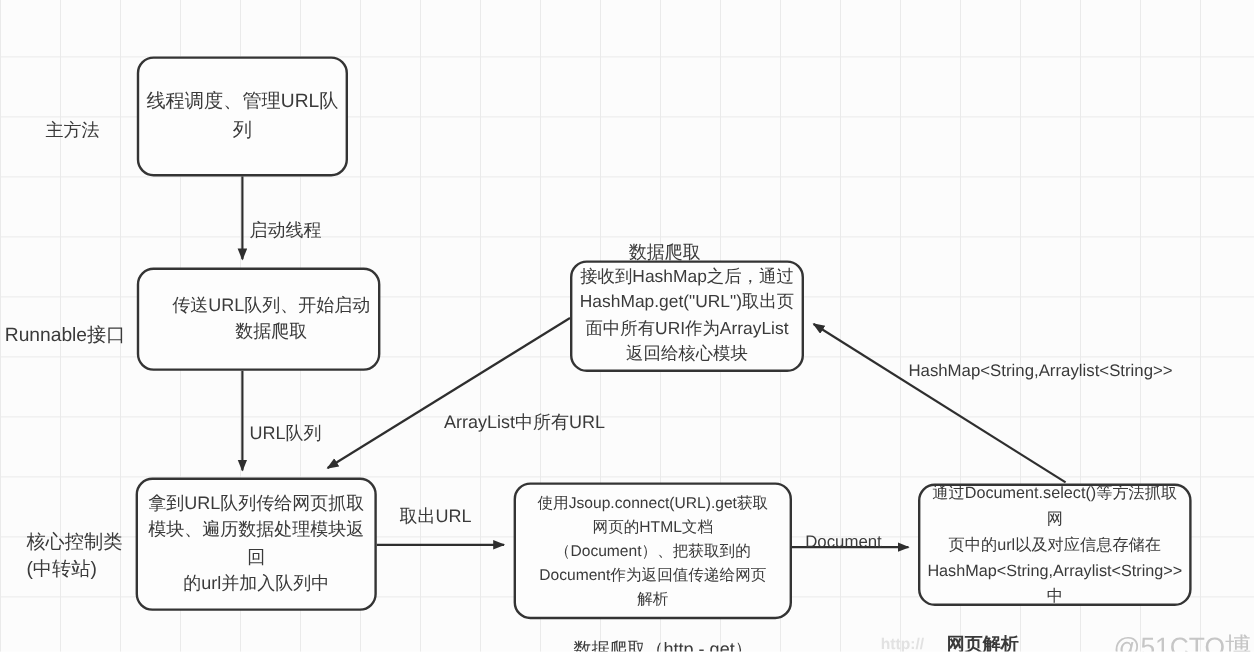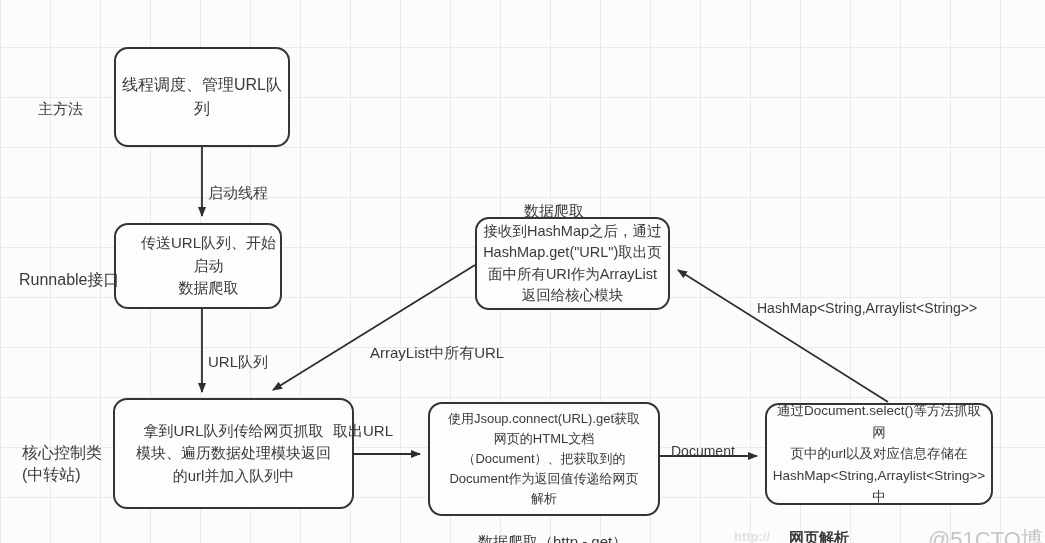--- a/index.html
+++ b/index.html
@@ -44,28 +44,28 @@
   }
   .lbl {
     position: absolute;
     white-space: pre-line;
     font-weight: 500;
     line-height: 1.35;
     margin-top: 12px;
   }
   
   #node-scheduler { left: 114px; top: 47px;  width: 176px; height: 100px; font-size: 16px; }
-  #node-runnable  { left: 114px; top: 223px; width: 168px; height: 86px;  font-size: 15px; padding-left: 25px; }
-  #node-core      { left: 113px; top: 398px; width: 241px; height: 111px; font-size: 15px; }
+  #node-runnable  { left: 114px; top: 223px; width: 203px; height: 86px;  font-size: 15px; padding-left: 25px; }
+  #node-core      { left: 113px; top: 398px; width: 201px; height: 111px; font-size: 15px; }
   #node-fetch     { left: 428px; top: 402px; width: 232px; height: 114px; font-size: 13px; line-height: 1.55; }
   #node-parse     { left: 765px; top: 403px; width: 228px; height: 102px; font-size: 13.5px; line-height: 1.6; }
   #node-process   { left: 475px; top: 217px; width: 195px; height: 93px;  font-size: 14.5px; line-height: 1.45; }
   
   #label-main-method        { left: 38px;  top: 87px;  font-size: 15px; }
-  #label-runnable-interface { left: 19px;   top: 257px; font-size: 16px; }
+  #label-runnable-interface { left: 4px;   top: 257px; font-size: 16px; }
   #label-core-class         { left: 22px;  top: 430px; width: 80px; font-size: 16px; text-align: left; }
   #label-data-process       { left: 524px; top: 189px; font-size: 15px; }
   #label-start-thread       { left: 208px; top: 171px; font-size: 15px; }
   #label-url-queue          { left: 208px; top: 340px; font-size: 15px; }
   #label-take-url           { left: 333px; top: 409px; font-size: 15px; }
   #label-document           { left: 671px; top: 430px; font-size: 14px; }
   #label-hashmap            { left: 757px; top: 287px; font-size: 14px; }
   #label-arraylist          { left: 370px; top: 331px; font-size: 15px; }
   #caption-web-fetch        { left: 478px; top: 520px; font-size: 15px; }
   #caption-web-parse        { left: 789px; top: 516px; font-size: 15px; font-weight: bold; }

